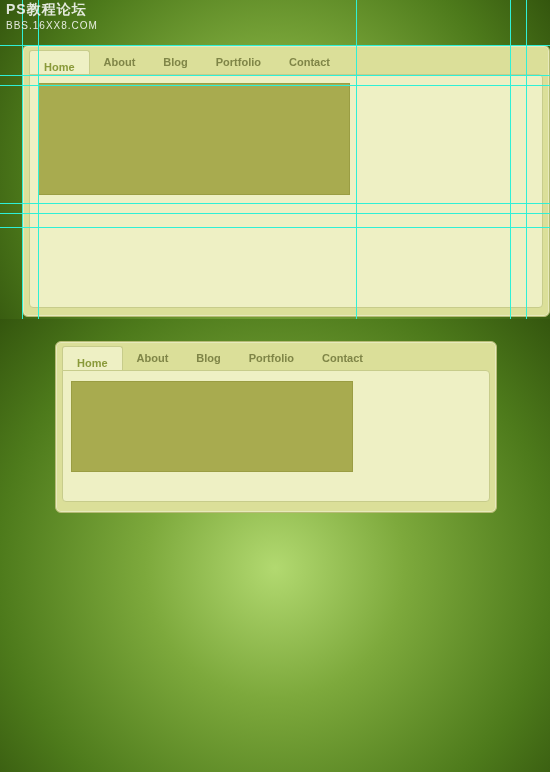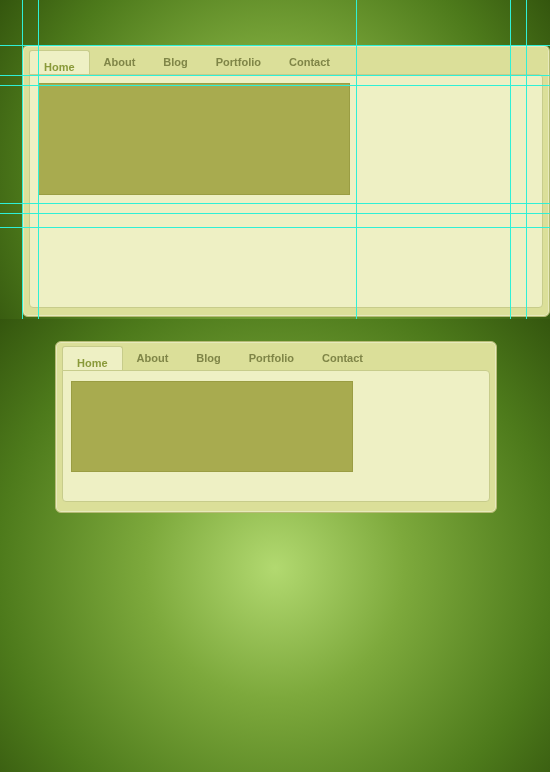--- a/index.html
+++ b/index.html
@@ -89,20 +89,24 @@
   .olive-block {
     background: #a8ab4f;
     border: 1px solid #9a9d43;
   }
 </style>
 </head>
 <body>
 
 <div id="top" class="bg-green">
 
+  <div class="watermark">
+    <span>PS教程论坛</span><br>
+    <span class="sub">BBS.16XX8.COM</span>
+  </div>
 
   <div id="guides-top">
       <div class="guide-h" style="top: 45px;"></div>
       <div class="guide-h" style="top: 75px;"></div>
       <div class="guide-h" style="top: 85px;"></div>
       <div class="guide-h" style="top: 203px;"></div>
       <div class="guide-h" style="top: 213px;"></div>
       <div class="guide-h" style="top: 227px;"></div>
       <div class="guide-v" style="left: 22px;"></div>
       <div class="guide-v" style="left: 38px;"></div>

